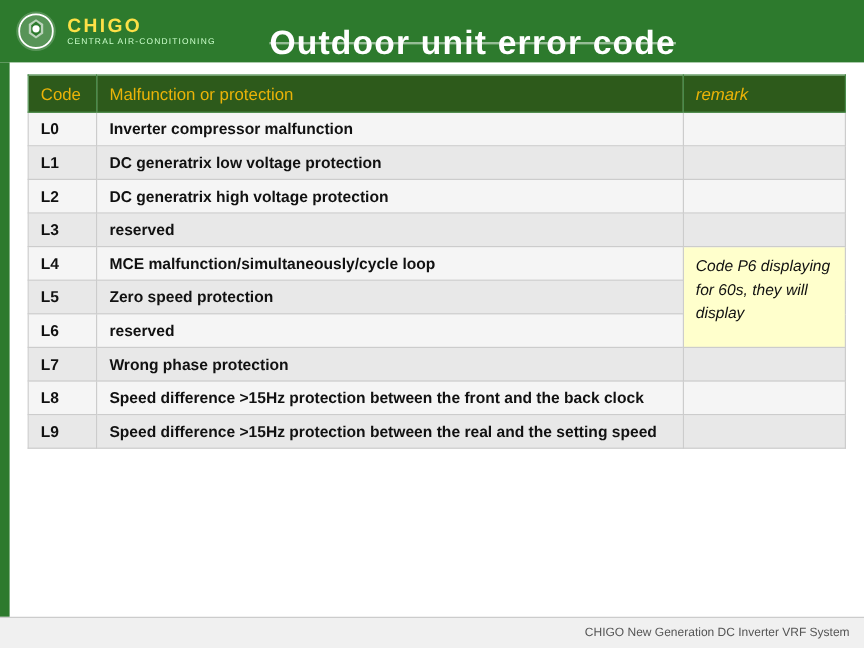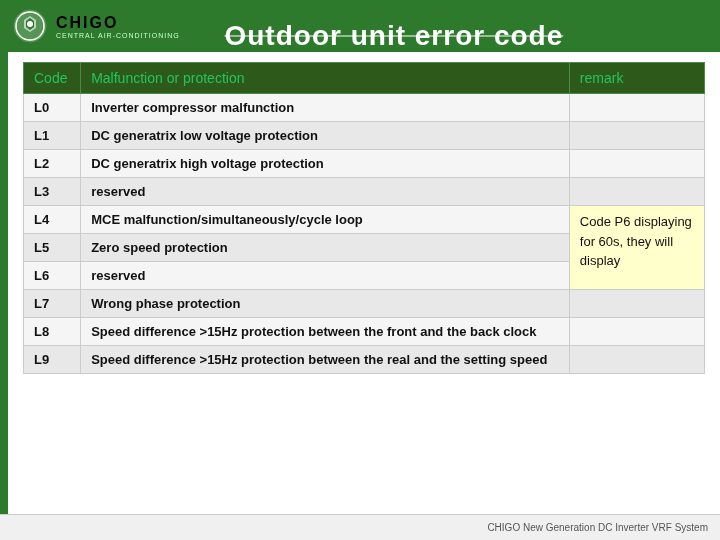--- a/index.html
+++ b/index.html
@@ -33,21 +33,21 @@
       width: 36px;
       height: 36px;
     }
 
     .logo-text-area {
       display: flex;
       flex-direction: column;
     }
 
     .logo-chigo {
-      color: #000000;
+      color: #fde047;
       font-size: 16px;
       font-weight: bold;
       letter-spacing: 2px;
     }
 
     .logo-subtitle {
       color: #ccffcc;
       font-size: 7px;
       letter-spacing: 1px;
     }
@@ -86,21 +86,21 @@
 
     
     .error-table {
       width: 100%;
       border-collapse: collapse;
       font-size: 13px;
     }
 
     .error-table thead tr th {
       background: #2d5a1b;
-      color: #22c55e;
+      color: #eab308;
       padding: 7px 10px;
       text-align: left;
       font-weight: normal;
       font-size: 14px;
       border: 1px solid #4a8a4a;
     }
 
     .error-table tbody tr td {
       padding: 6px 10px;
       border: 1px solid #cccccc;
@@ -122,20 +122,21 @@
       font-weight: bold;
     }
 
     .malfunction-col {
       width: 470px;
       font-weight: bold;
     }
 
     .remark-col {
       width: 130px;
+      font-style: italic;
     }
 
     .remark-cell {
       background: #ffffcc !important;
       color: #222222;
       font-size: 12px;
       line-height: 1.5;
       font-weight: normal;
       vertical-align: middle;
     }

